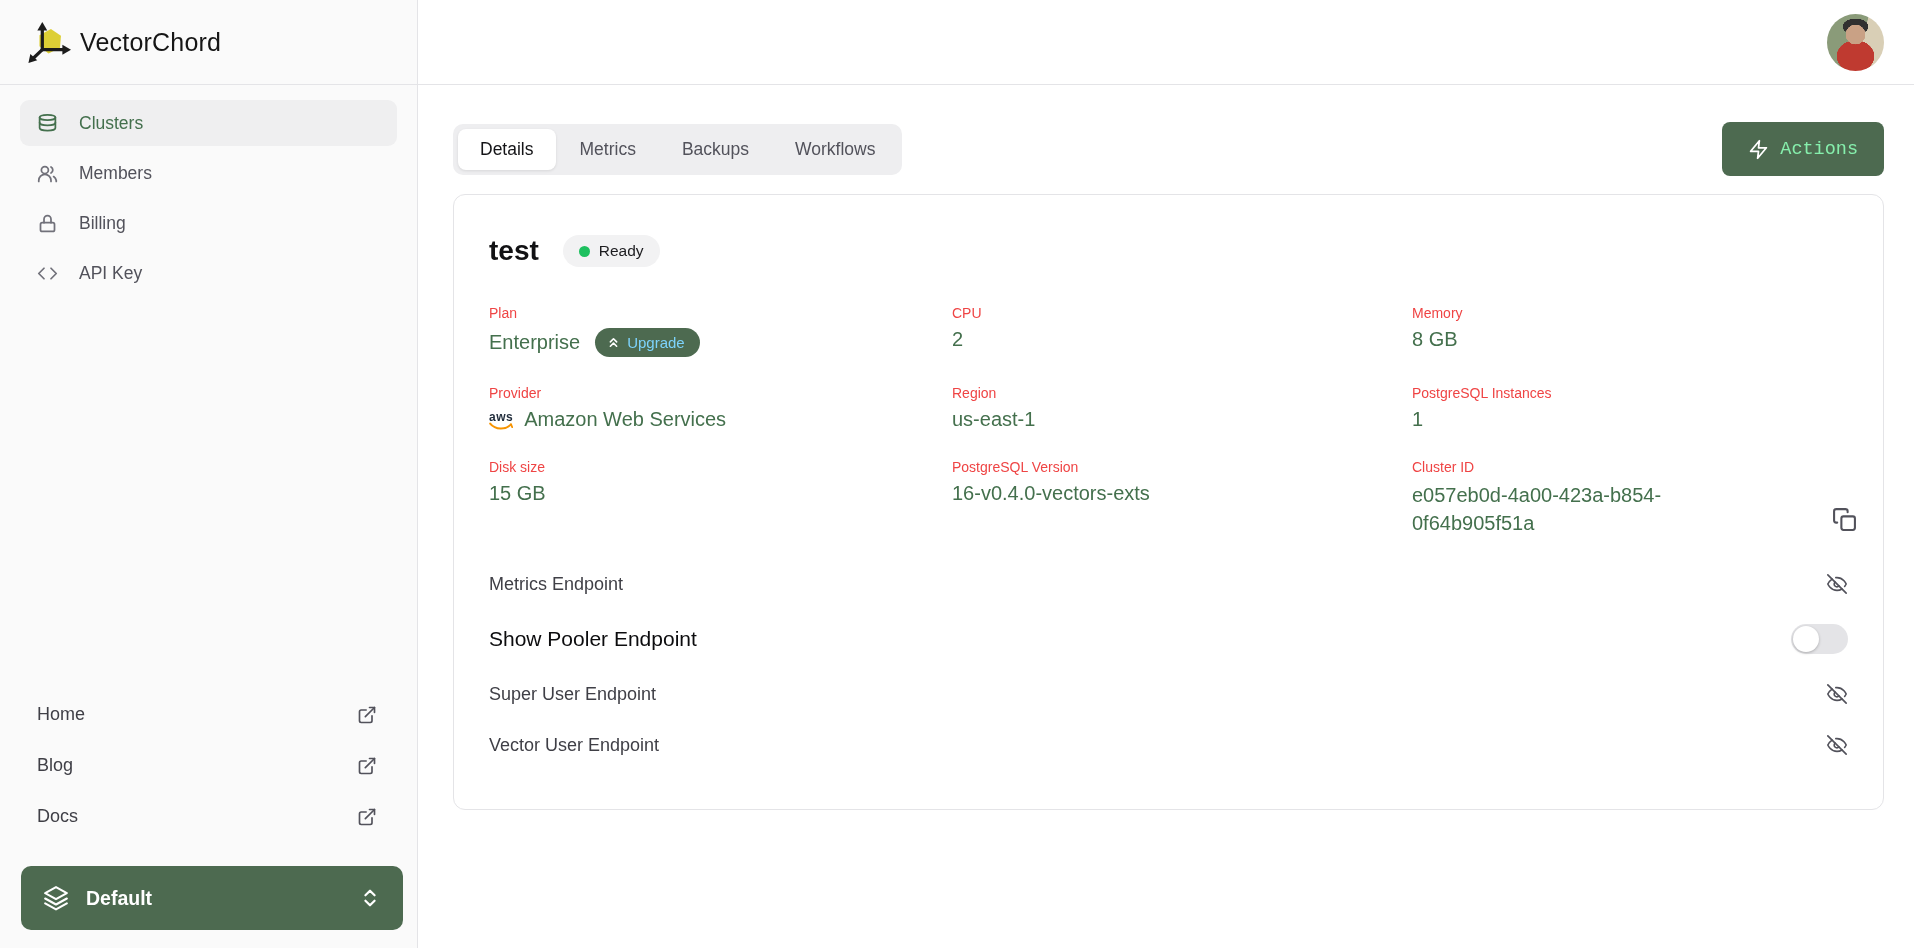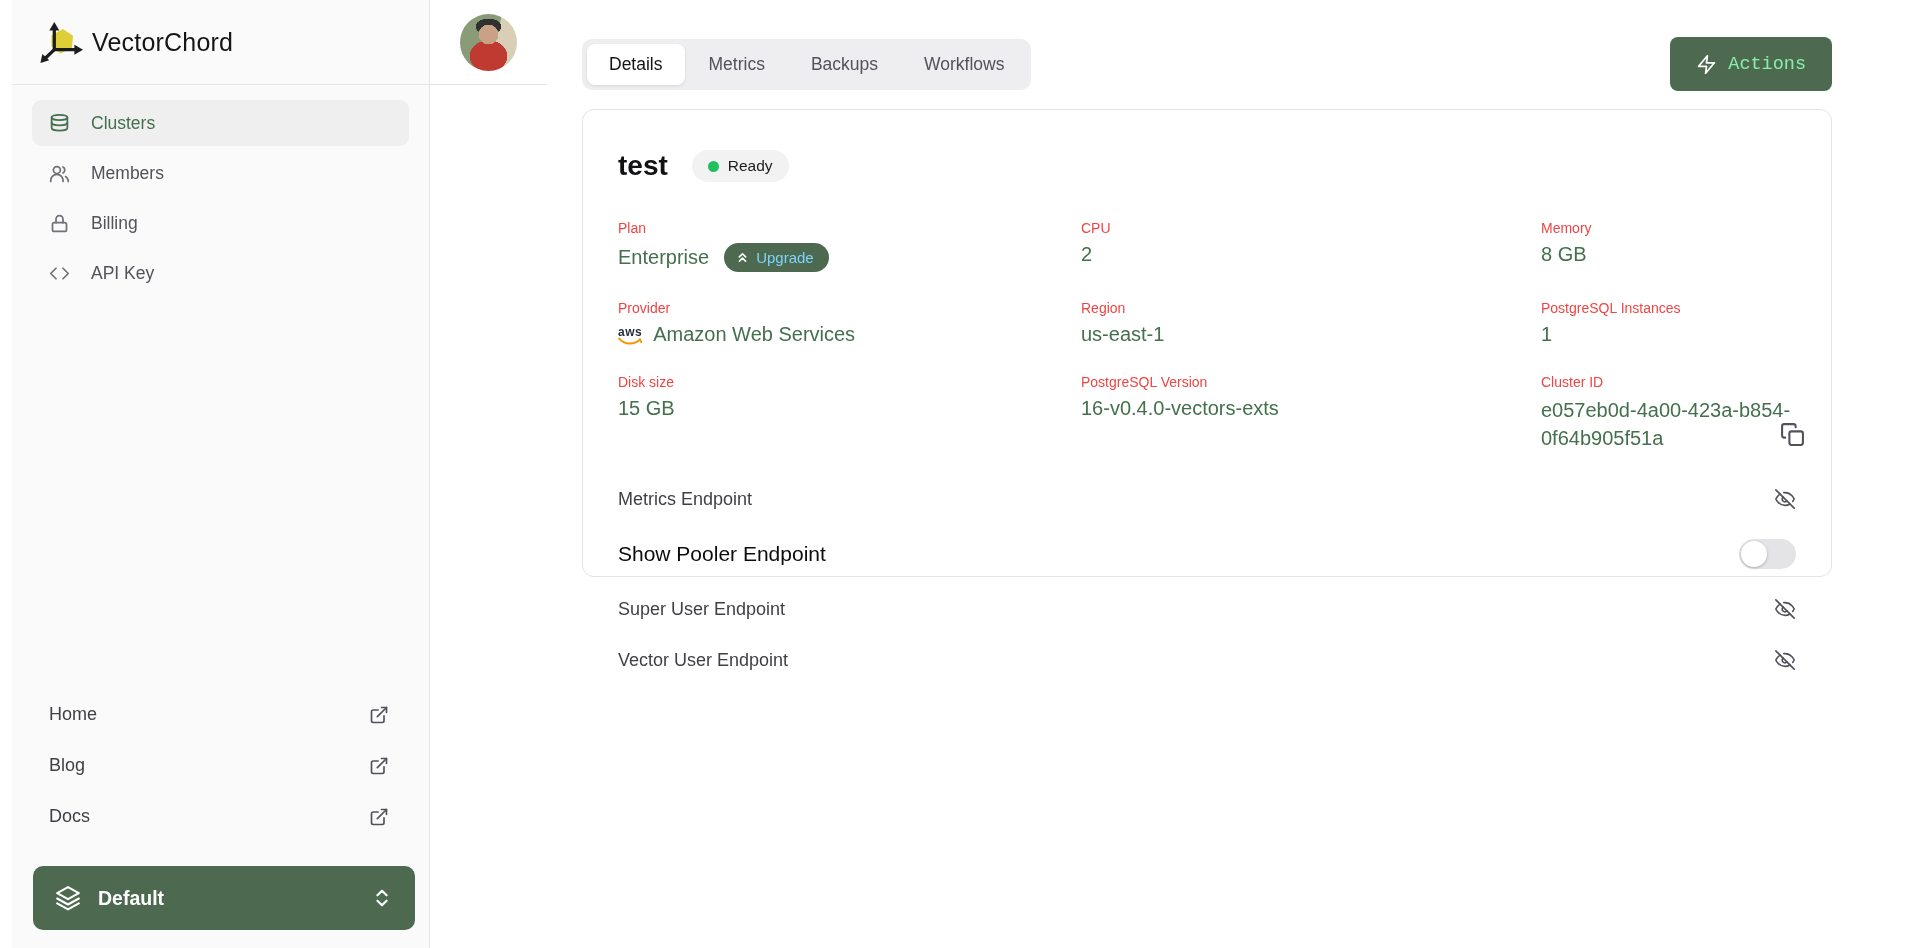--- a/index.html
+++ b/index.html
@@ -1,21 +1,21 @@
 <!DOCTYPE html>
 <html style="--accent-green: #4d6a50; --value-green: #44704d; --status-green: #1ec05f;"><head>
 <meta charset="utf-8">
 <style>
   * { box-sizing: border-box; margin: 0; padding: 0; }
   html,body { width:1914px; height:948px; }
   body {
     font-family:"Liberation Sans", sans-serif;
     background:#ffffff; color:#18181b; overflow:hidden;
   }
-  .app { display:flex; width:100%; height:100%;padding-left:12px; }
+  .app { display:flex; width:100%; height:100%; }
 
   
   .sidebar {
     width:418px; min-width:418px; height:100%;
     background:#fafafa; border-right:1px solid #e4e4e7;
     display:flex; flex-direction:column;
   }
   .sidebar-header {
     height:85px; min-height:85px; display:flex; align-items:center;
     padding:0 26px; border-bottom:1px solid #e4e4e7;
@@ -45,21 +45,21 @@
     background:var(--accent-green); border-radius:10px; border:none;
     display:flex; align-items:center; gap:17px; padding:0 22px;
     color:#fff; font-size:19.5px; font-weight:600; cursor:pointer;
     font-family:inherit;
   }
   .project-switcher svg { stroke:#fff; }
   .ps-layers { width:26px; height:26px; }
   .ps-chevrons { width:22px; height:22px; margin-left:auto; }
 
   
-  .main { flex:1; display:flex; flex-direction:row; background:#fff; }
+  .main { flex:1; display:flex; flex-direction:column; background:#fff; }
   .main-header {
     height:85px; min-height:85px; border-bottom:1px solid #e4e4e7;
     display:flex; align-items:center; justify-content:flex-end; padding:0 30px;
   }
   .avatar {
     width:57px; height:57px; border-radius:50%; cursor:pointer;
     background:
       radial-gradient(circle 10px at 50% 36%, #c9a185 98%, transparent),
       radial-gradient(ellipse 13px 8px at 50% 22%, #303030 98%, transparent),
       radial-gradient(ellipse 19px 16px at 50% 74%, #bf3a30 98%, transparent),
@@ -82,21 +82,21 @@
 
   .actions-btn {
     height:54px; padding:0 26px; border:none; border-radius:8px;
     background:var(--accent-green); color:#86efac; font-size:18.5px; font-weight:500;
     display:flex; align-items:center; gap:11px; cursor:pointer; font-family:Liberation Mono, monospace;
   }
   .actions-btn svg { width:21px; height:21px; stroke:#fff; }
 
   
   .card {
-    margin-top:18px; height:468px;
+    margin-top:18px; height:616px;
     border:1px solid #e4e4e7; border-radius:12px; background:#fff;
     padding:40px 35px; position:relative;
   }
   .title-row { display:flex; align-items:center; gap:24px; margin-bottom:38px; }
   .cluster-name { font-size:28px; font-weight:600; color:#121214; }
   .status-badge {
     display:flex; align-items:center; gap:9px;
     background:#f2f2f3; border-radius:999px; padding:7px 16px;
     font-size:15.5px; color:#1c1c1f;
   }

